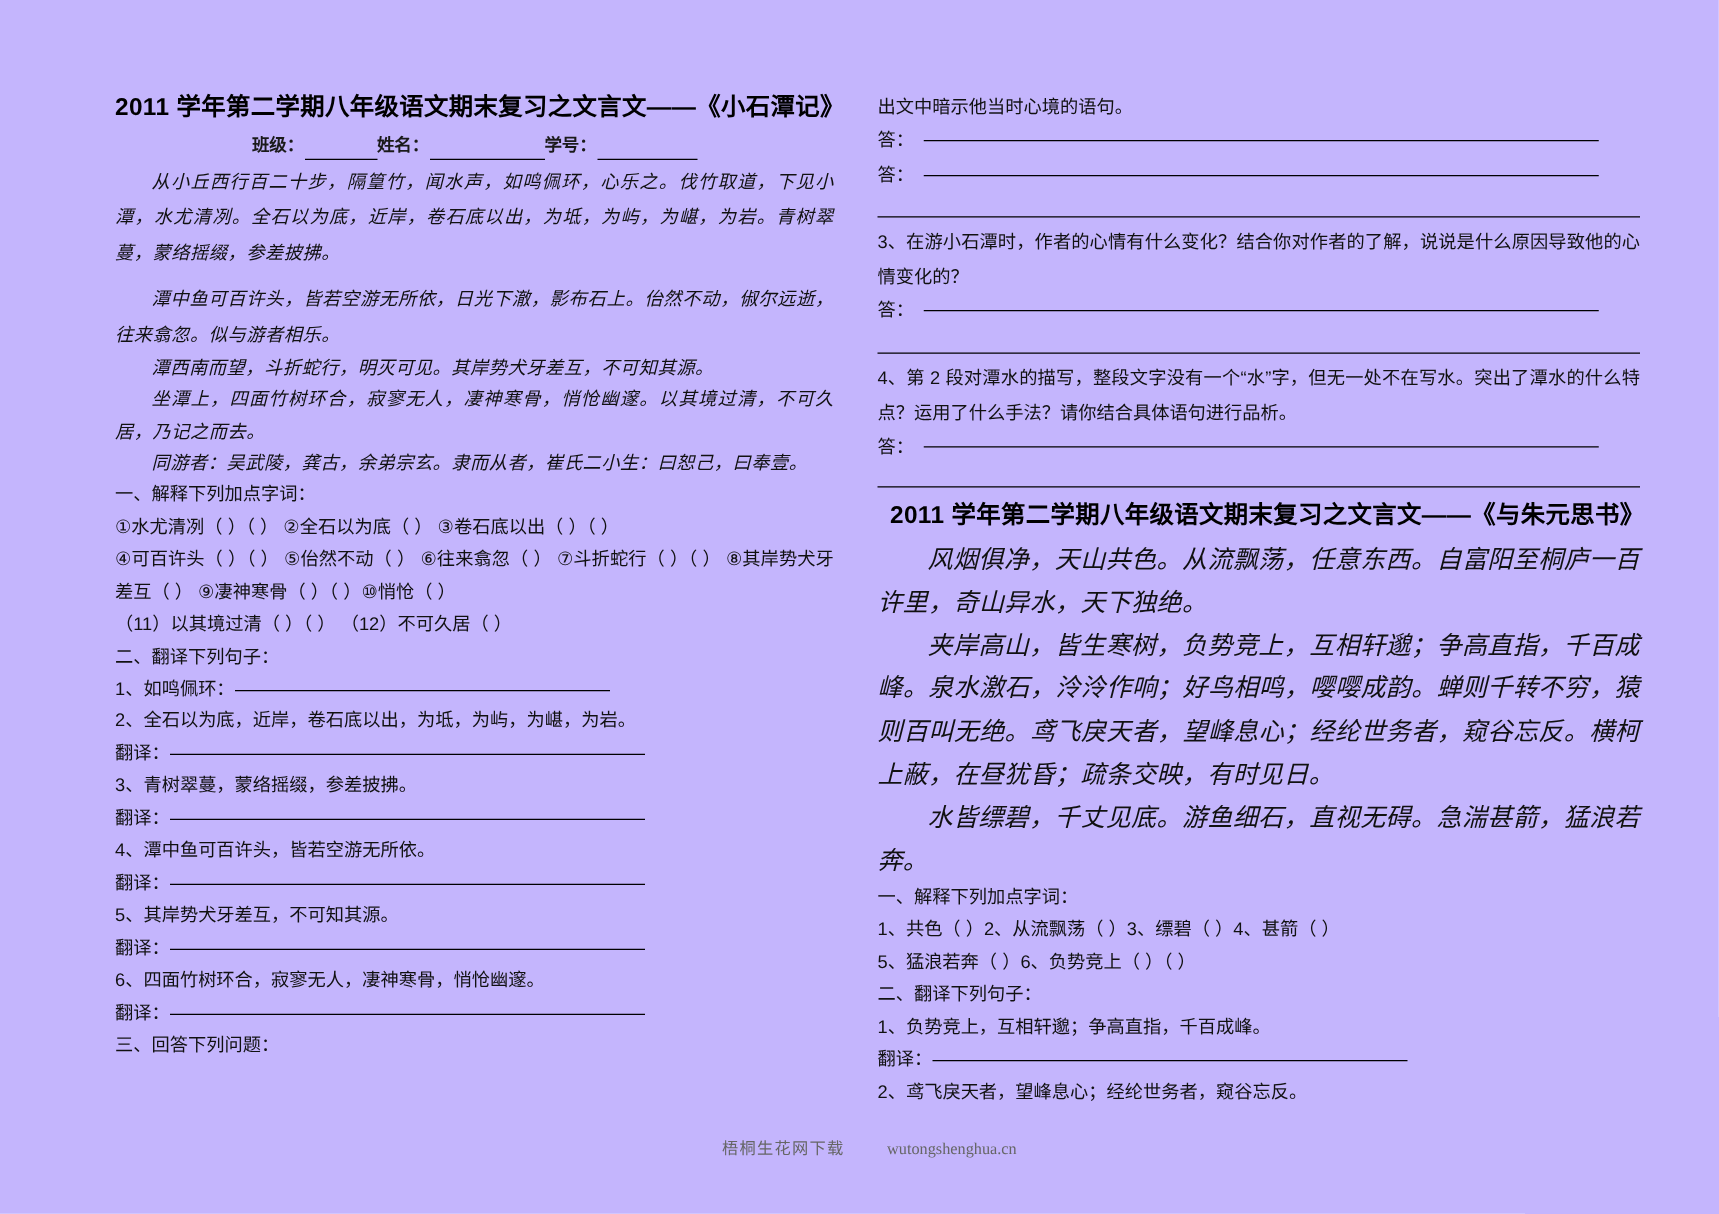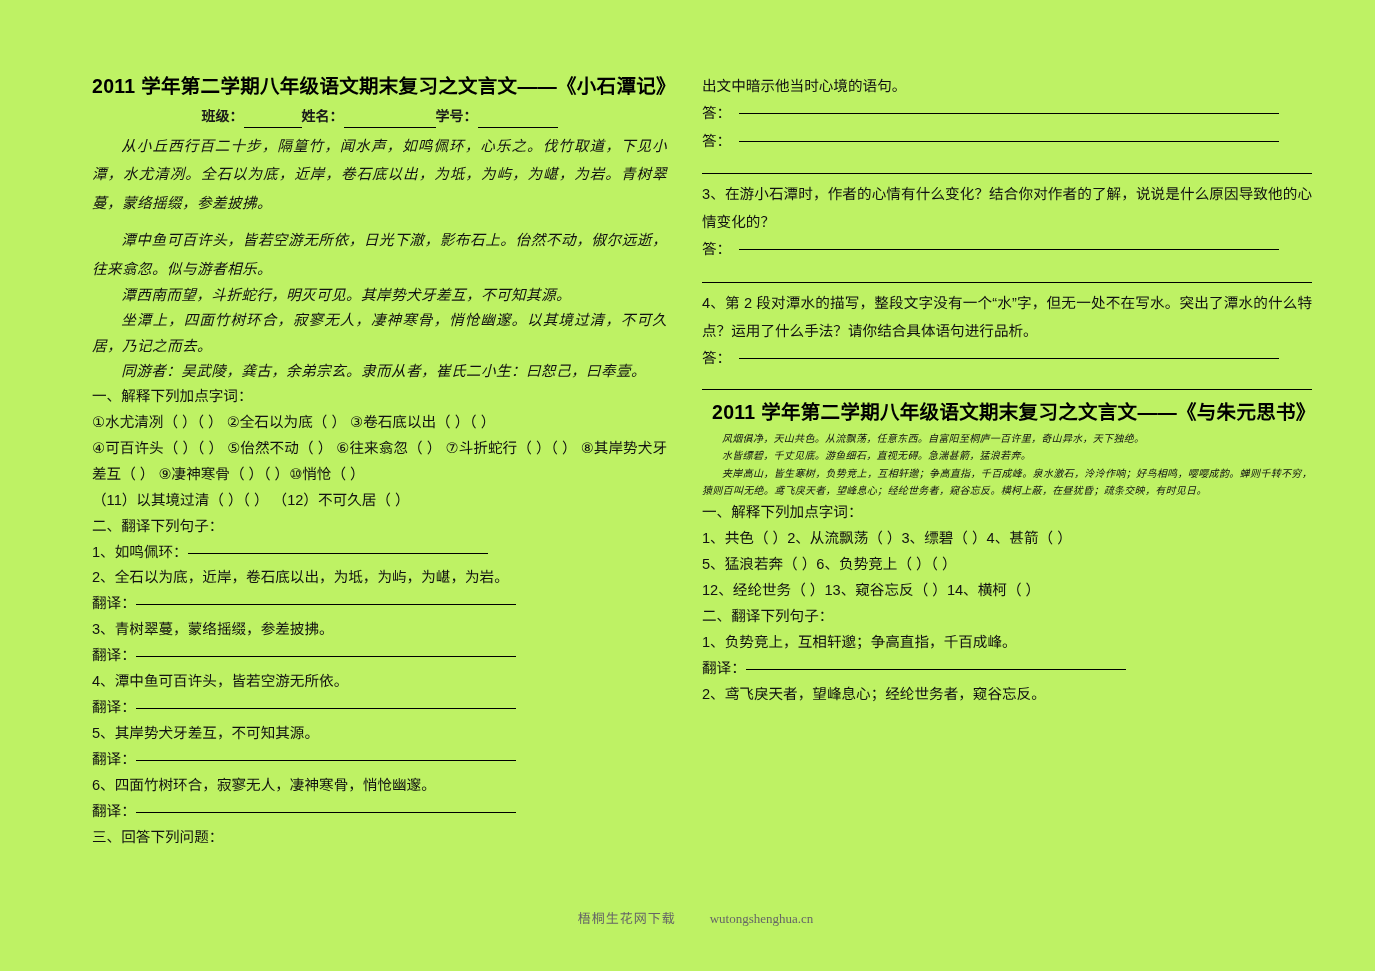--- a/index.html
+++ b/index.html
@@ -14,21 +14,21 @@
     font-family: "Liberation Serif", "DejaVu Serif", serif;
     color: #1a1a1a;
     position: relative;
     overflow: hidden;
   }
   .page {
     position: absolute;
     left: 0; top: 0;
     width: 1375px;
     height: 971px;
-    background: #bef264;
+    background: #c4b5fd;
   }
   .col {
     position: absolute;
     top: 72px;
     width: 575px;
   }
   .col-left  { left: 92px;  }
   .col-right { left: 702px; width: 610px; }
 
   
@@ -78,23 +78,23 @@
     text-align: justify;
     text-justify: inter-ideograph;
     margin: 0;
     letter-spacing: 0.4px;
     color: #111;
   }
   .passage p { margin: 0; text-indent: 2em; }
   .passage.tight { line-height: 1.72; }
 
   .passage-r {
-    font-family: Liberation Mono, monospace;
+    font-family: Liberation Serif, serif;
     font-style: italic;
-    font-size: 10px;
+    font-size: 20px;
     line-height: 1.72;
     text-align: justify;
     text-justify: inter-ideograph;
     letter-spacing: 0.3px;
     margin: 0;
     color: #111;
   }
   .passage-r p { margin: 0; text-indent: 2em; }
 
   
@@ -231,29 +231,28 @@
 
       <p class="q-wrap">4、第 2 段对潭水的描写，整段文字没有一个“水”字，但无一处不在写水。突出了潭水的什么特点？运用了什么手法？请你结合具体语句进行品析。</p>
       <p class="ansline"><span>答：</span><span class="rule-r"></span></p>
       <hr class="hr-wide short-gap">
     </div>
 
     <h1 class="doc-title second">2011 学年第二学期八年级语文期末复习之文言文——《与朱元思书》</h1>
 
     <div class="passage-r">
       <p>风烟俱净，天山共色。从流飘荡，任意东西。自富阳至桐庐一百许里，奇山异水，天下独绝。</p>
+      <p>夹岸高山，皆生寒树，负势竞上，互相轩邈；争高直指，千百成峰。泉水激石，泠泠作响；好鸟相鸣，嘤嘤成韵。蝉则千转不穷，猿则百叫无绝。鸢飞戾天者，望峰息心；经纶世务者，窥谷忘反。横柯上蔽，在昼犹昏；疏条交映，有时见日。</p>
       <p>水皆缥碧，千丈见底。游鱼细石，直视无碍。急湍甚箭，猛浪若奔。</p>
-      <p>夹岸高山，皆生寒树，负势竞上，互相轩邈；争高直指，千百成峰。泉水激石，泠泠作响；好鸟相鸣，嘤嘤成韵。蝉则千转不穷，猿则百叫无绝。鸢飞戾天者，望峰息心；经纶世务者，窥谷忘反。横柯上蔽，在昼犹昏；疏条交映，有时见日。</p>
     </div>
 
     <div class="sec compact">
       <p>一、解释下列加点字词：</p>
       <div class="q-wrap">1、共色（            ）2、从流飘荡（              ）3、缥碧（              ）4、甚箭（              ）</div>
       <div class="q-wrap">5、猛浪若奔（            ）6、负势竞上（      ）（            ）</div>
-      <div class="q-wrap">12、经纶世务（      ）13、窥谷忘反（          ）14、横柯（        ）</div>
     </div>
 
     <div class="sec compact">
       <p>二、翻译下列句子：</p>
 
       <p><span>1、</span><span>负势竞上，互相轩邈；争高直指，千百成峰。</span></p>
       <p><span>翻译：</span><span class="rule rule-full"></span></p>
 
       <p><span>2、</span><span>鸢飞戾天者，望峰息心；经纶世务者，窥谷忘反。</span></p>
     </div>

